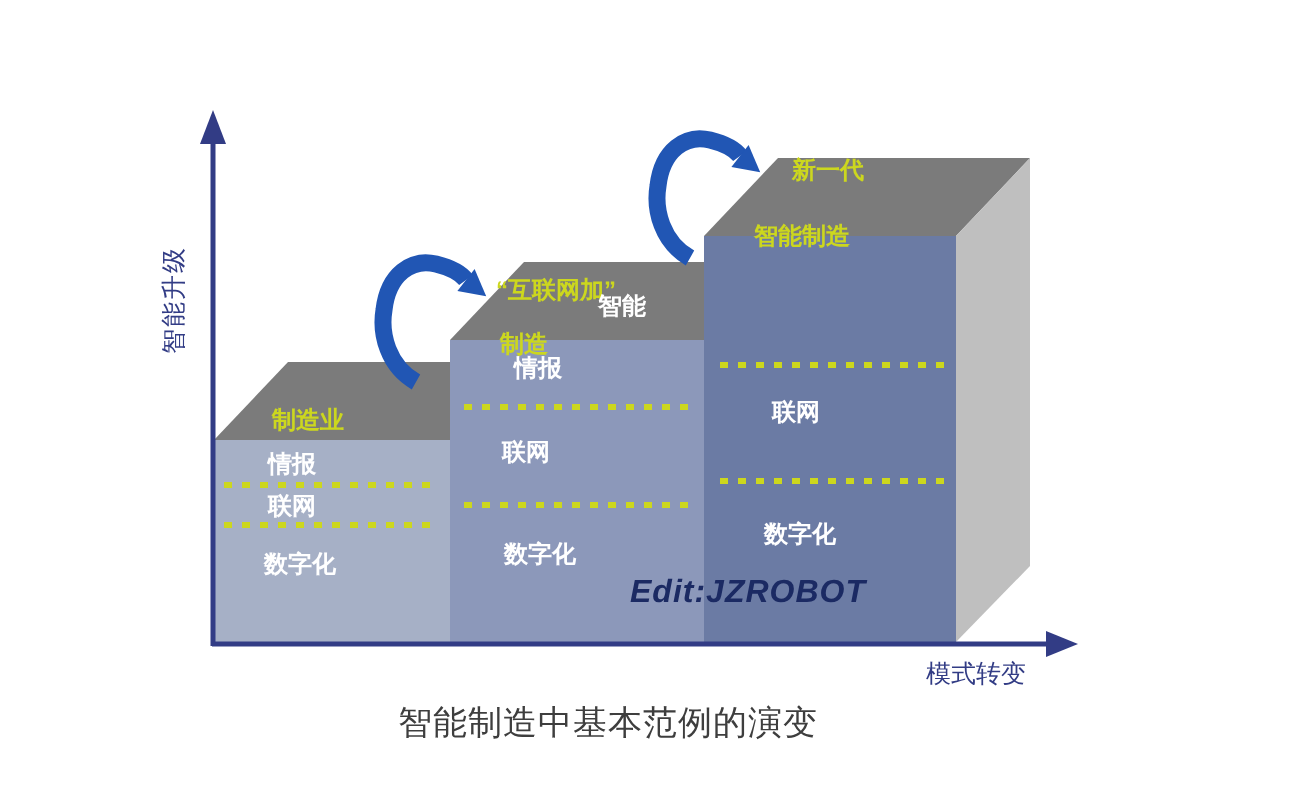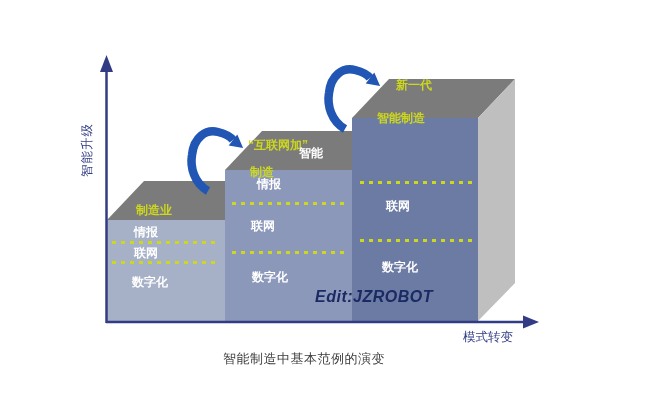--- a/index.html
+++ b/index.html
@@ -14,21 +14,21 @@
   .navy{color:var(--axis);font-size:12.5px;}
   .dash{
     position:absolute;height:3px;
     background:repeating-linear-gradient(90deg,var(--label-yellow) 0 4px,transparent 4px 9px);
   }
   .y-axis-label{
     left:47px;top:143px;width:80px;height:14px;text-align:center;line-height:14px;
     transform:rotate(-90deg);letter-spacing:1px;
   }
   .x-axis-label{left:452px;top:329px;width:72px;text-align:center;}
-  .caption{left:194px;top:350px;width:220px;text-align:center;font-size:13px;color:#3e3e3e;letter-spacing:.5px;}
+  .caption{left:194px;top:350px;width:220px;text-align:center;font-size:17px;color:#3e3e3e;letter-spacing:.5px;}
   .credit{left:299px;top:288px;font-size:16px;font-weight:700;font-style:italic;color:var(--credit-navy);letter-spacing:.5px;margin-left:16px;}
 </style>
 </head>
 <body>
 
 <div id="stage">
 
   <svg id="geom" width="645" height="400" viewBox="0 0 645 400">
 
     <polygon points="107,220 144,181 225,181 225,220" style="fill:var(--block-top)"></polygon>

